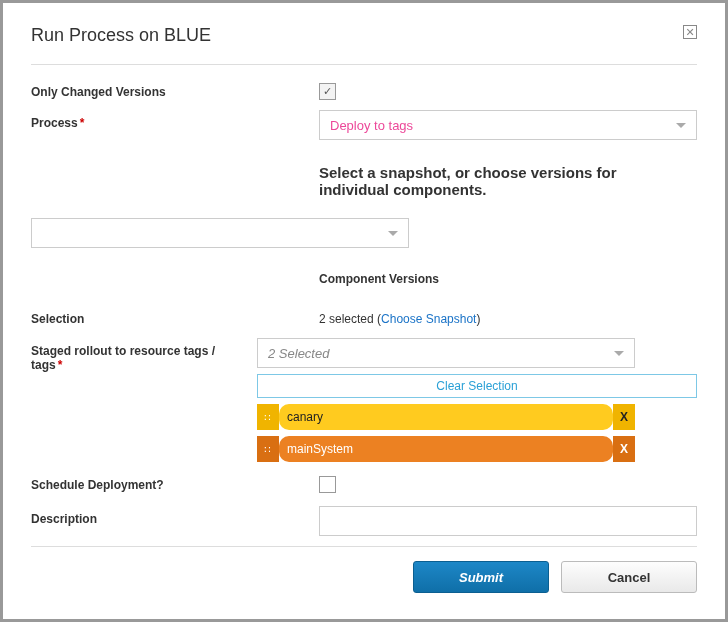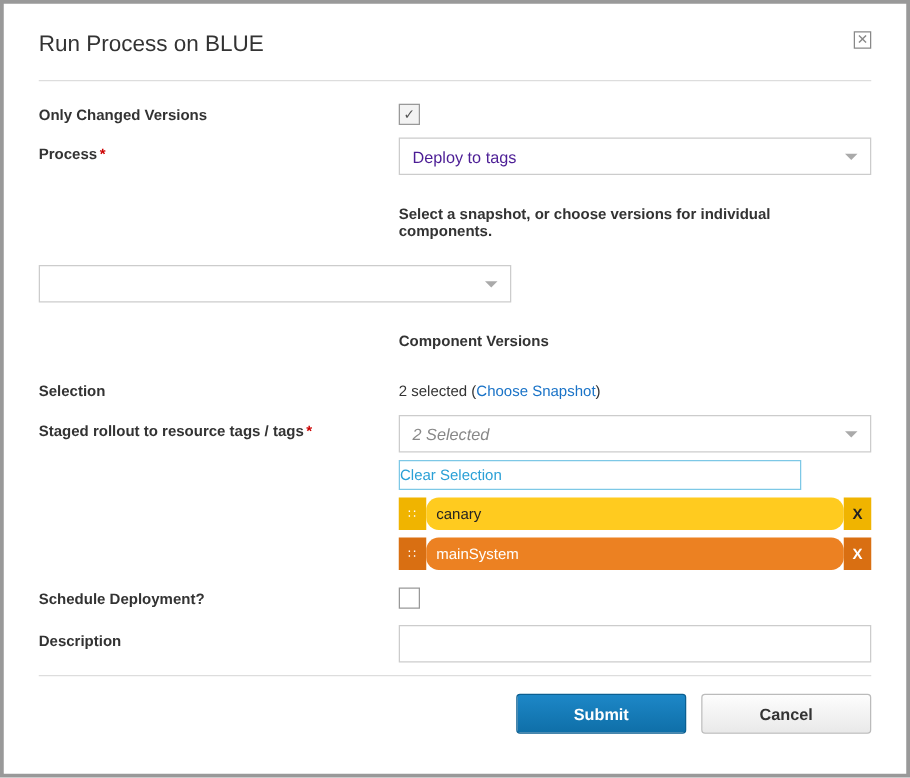--- a/index.html
+++ b/index.html
@@ -76,61 +76,62 @@
   }
   .select-box {
     width: 378px;
     height: 30px;
     border: 1px solid #ccc;
     background: #fff;
     position: relative;
     padding: 0 10px;
     display: flex;
     align-items: center;
-    color: #4c1d95;
+    color: #ec4899;
     cursor: pointer;
   }
   .select-box.placeholder-italic { color: #888; font-style: italic; }
   .select-box::after {
     content: "";
     position: absolute;
     right: 10px;
     top: 50%;
     margin-top: -2px;
     border-left: 5px solid transparent;
     border-right: 5px solid transparent;
     border-top: 5px solid #aaa;
   }
   .hint-text {
-    font-size: 12px;
+    font-size: 15px;
     font-weight: bold;
     color: #333;
     margin: 14px 16px 10px 0;
   }
   .section-header {
     font-size: 12px;
     font-weight: bold;
     color: #333;
     margin: 14px 0 10px 0;
   }
   .versions-text {
     padding-top: 6px;
     font-size: 12px;
   }
   .versions-text a {
     color: #1a73c7;
     text-decoration: none;
     cursor: pointer;
   }
   .clear-sel {
-    width: 322px;
+    width: 440px;
     height: 24px;
     border: 1px solid #7dc8e6;
     background: #fff;
     color: #2aa0d6;
+    text-align: center;
     line-height: 22px;
     font-size: 12px;
     margin-top: 6px;
     cursor: pointer;
   }
   .tag-pill {
     width: 378px;
     height: 26px;
     margin-top: 6px;
     display: flex;
@@ -185,20 +186,21 @@
     font-size: 13px;
     font-weight: bold;
     cursor: pointer;
     border: 1px solid;
     display:flex; align-items:center; justify-content:center;
   }
   .btn-primary {
     background: linear-gradient(#1d87c7, #0f6fa8);
     border-color: #0b5f91;
     color: #fff;
+    font-style: italic;
   }
   .btn-secondary {
     background: linear-gradient(#fdfdfd, #e9e9e9);
     border-color: #bbb;
     color: #333;
   }
 </style>
 </head>
 <body>
 

